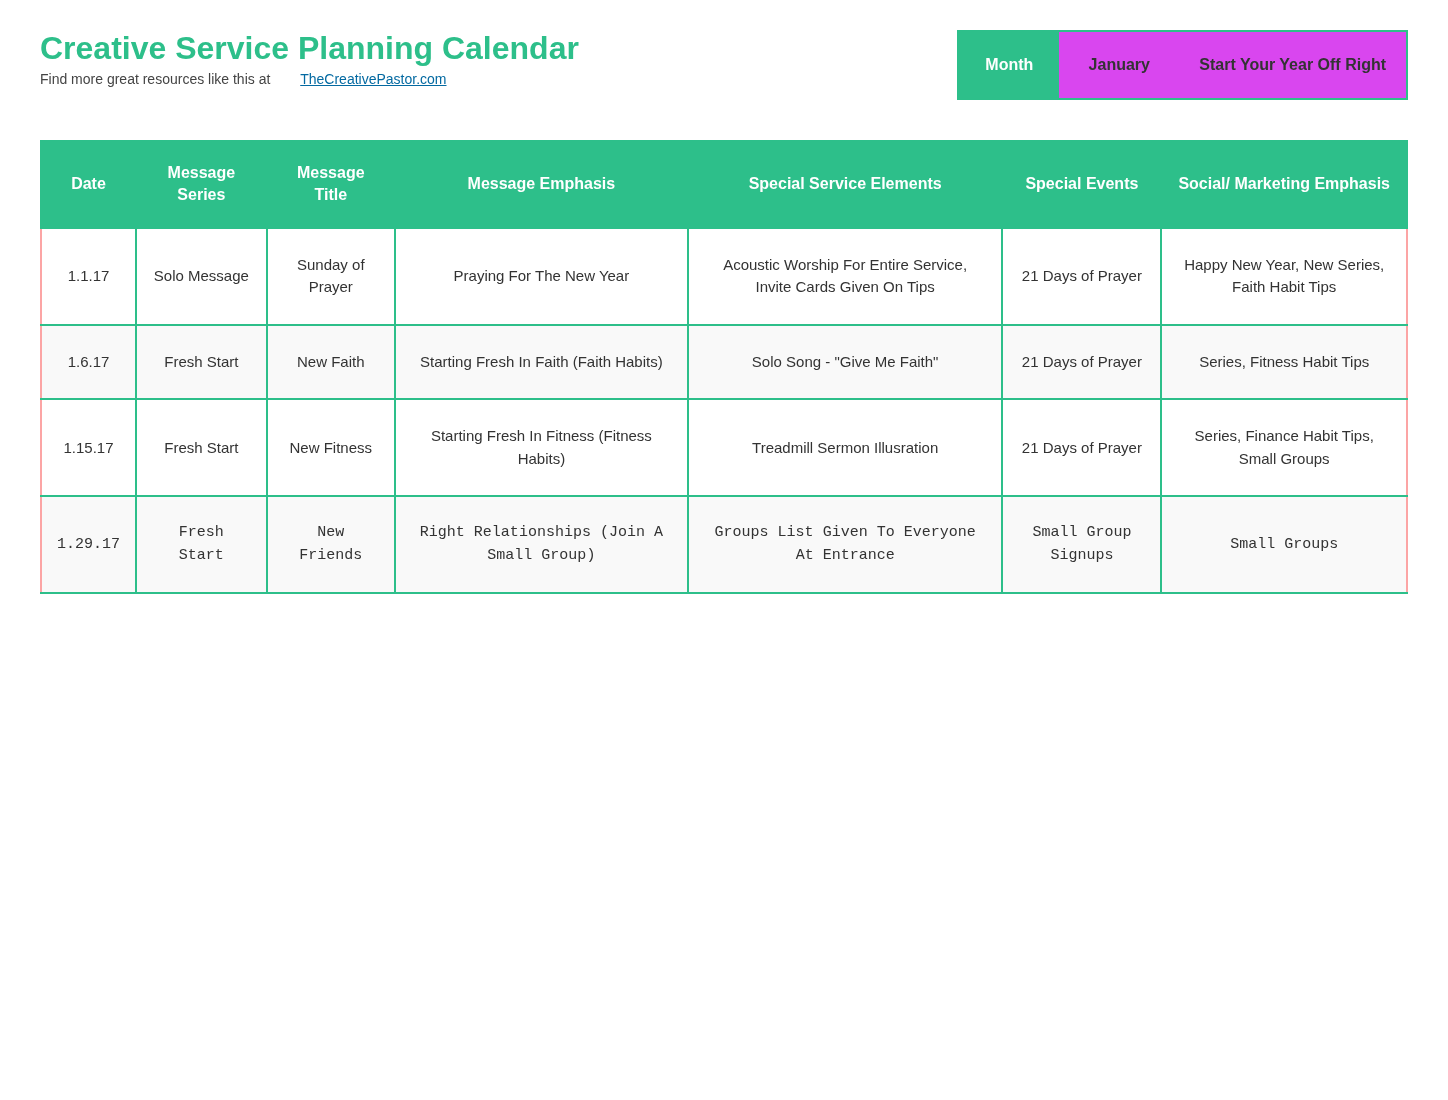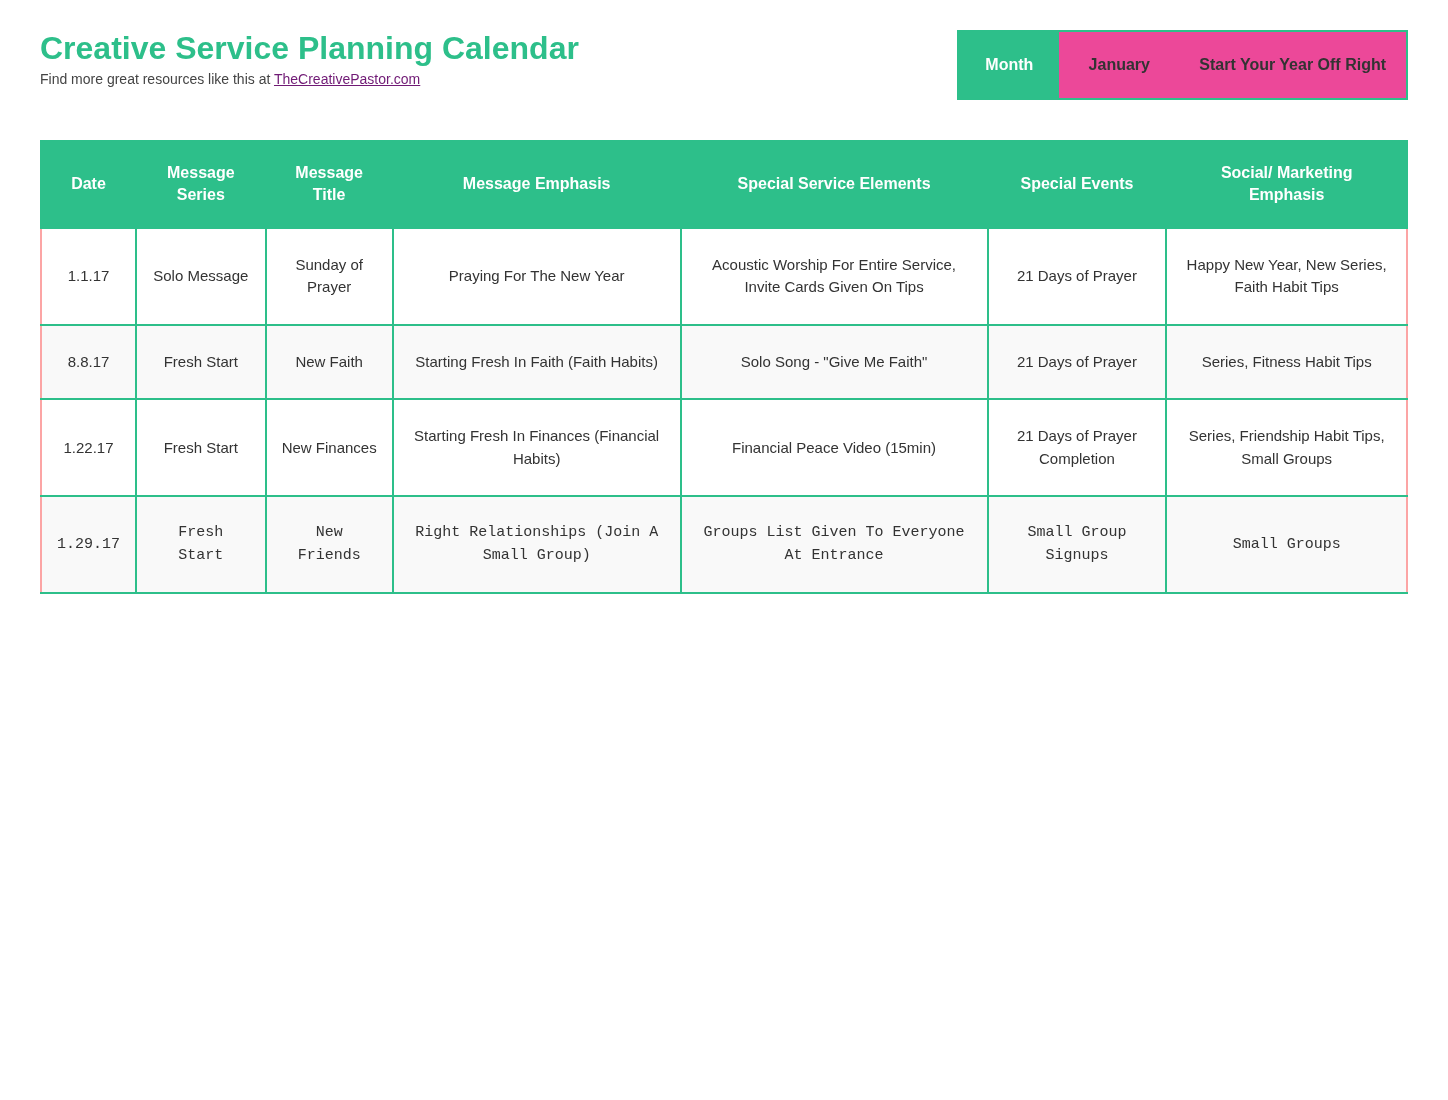--- a/index.html
+++ b/index.html
@@ -33,22 +33,23 @@
       color: #2dbf8a;
       margin-bottom: 4px;
     }
 
     .subtitle {
       font-size: 14px;
       color: #444;
     }
 
     .subtitle a {
-      color: #701a75;
+      color: #0369a1;
       text-decoration: underline;
+      margin-left: 26px;
     }
 
     .meta-box {
       display: flex;
       border: 2px solid #2dbf8a;
       height: 70px;
     }
 
     .meta-cell {
       display: flex;
@@ -60,21 +61,21 @@
       text-align: center;
     }
 
     .meta-cell.green {
       background-color: #2dbf8a;
       color: white;
       min-width: 100px;
     }
 
     .meta-cell.white {
-      background-color: #ec4899;
+      background-color: #d946ef;
       color: #333;
       min-width: 120px;
       text-align: right;
     }
 
     .meta-cell.big-idea-value {
       min-width: 180px;
       line-height: 1.3;
     }
 
@@ -175,36 +176,36 @@
     <tr>
           <td>1.1.17</td>
           <td>Solo Message</td>
           <td>Sunday of Prayer</td>
           <td>Praying For The New Year</td>
           <td>Acoustic Worship For Entire Service, Invite Cards Given On Tips</td>
           <td>21 Days of Prayer</td>
           <td>Happy New Year, New Series, Faith Habit Tips</td>
         </tr>
         <tr>
-          <td>8.8.17</td>
+          <td>1.6.17</td>
           <td>Fresh Start</td>
           <td>New Faith</td>
           <td>Starting Fresh In Faith (Faith Habits)</td>
           <td>Solo Song - "Give Me Faith"</td>
           <td>21 Days of Prayer</td>
           <td>Series, Fitness Habit Tips</td>
         </tr>
         <tr>
-          <td>1.22.17</td>
+          <td>1.15.17</td>
           <td>Fresh Start</td>
-          <td>New Finances</td>
-          <td>Starting Fresh In Finances (Financial Habits)</td>
-          <td>Financial Peace Video (15min)</td>
-          <td>21 Days of Prayer Completion</td>
-          <td>Series, Friendship Habit Tips, Small Groups</td>
+          <td>New Fitness</td>
+          <td>Starting Fresh In Fitness (Fitness Habits)</td>
+          <td>Treadmill Sermon Illusration</td>
+          <td>21 Days of Prayer</td>
+          <td>Series, Finance Habit Tips, Small Groups</td>
         </tr>
         <tr>
           <td>1.29.17</td>
           <td>Fresh Start</td>
           <td>New Friends</td>
           <td>Right Relationships (Join A Small Group)</td>
           <td>Groups List Given To Everyone At Entrance</td>
           <td>Small Group Signups</td>
           <td>Small Groups</td>
         </tr>

